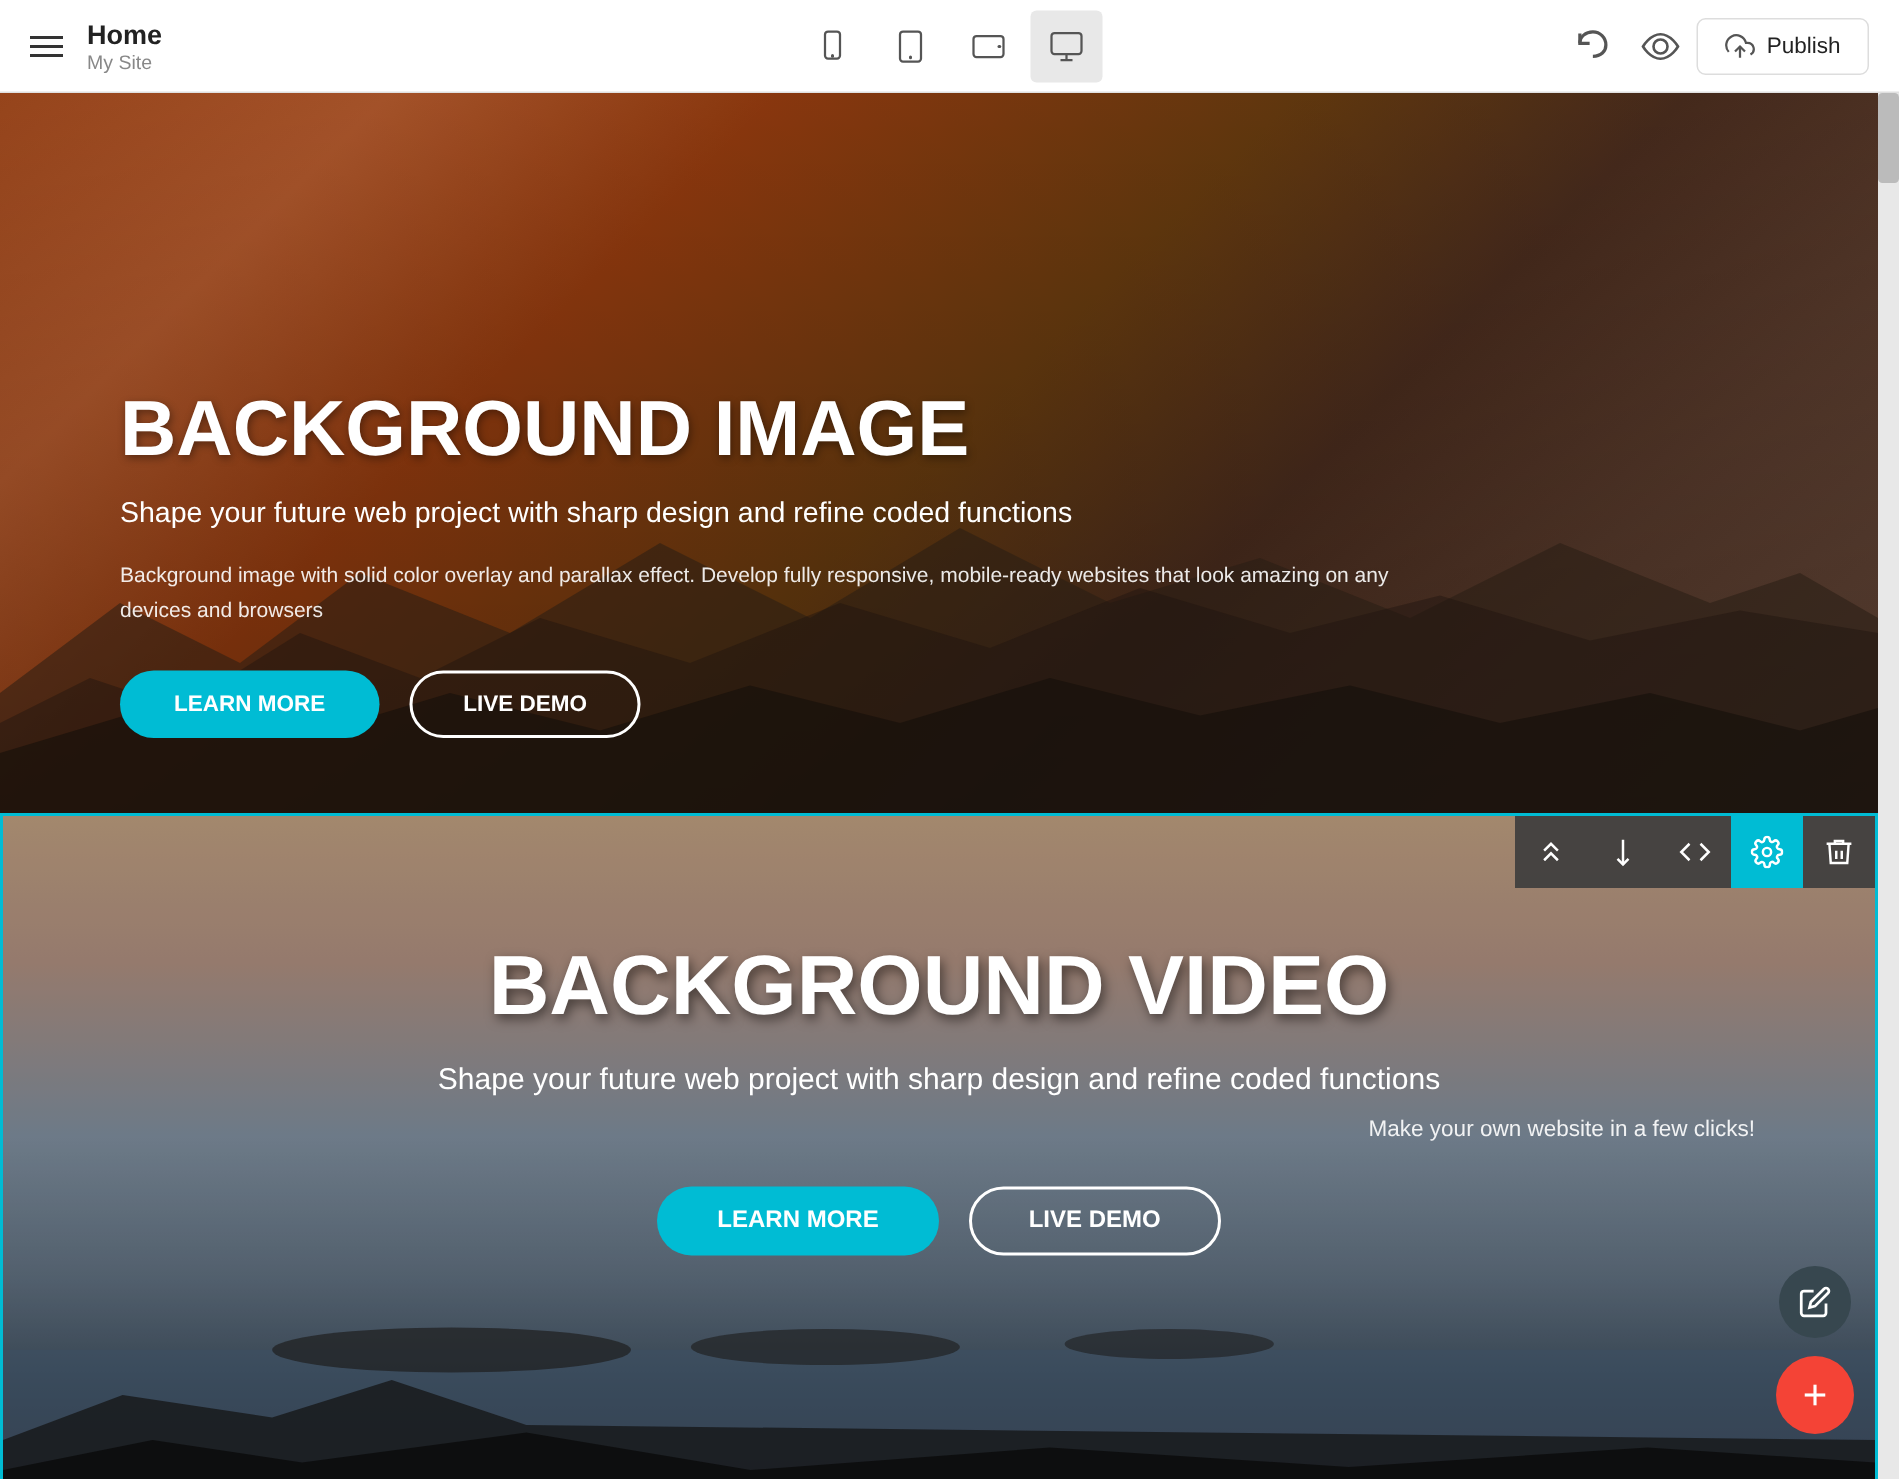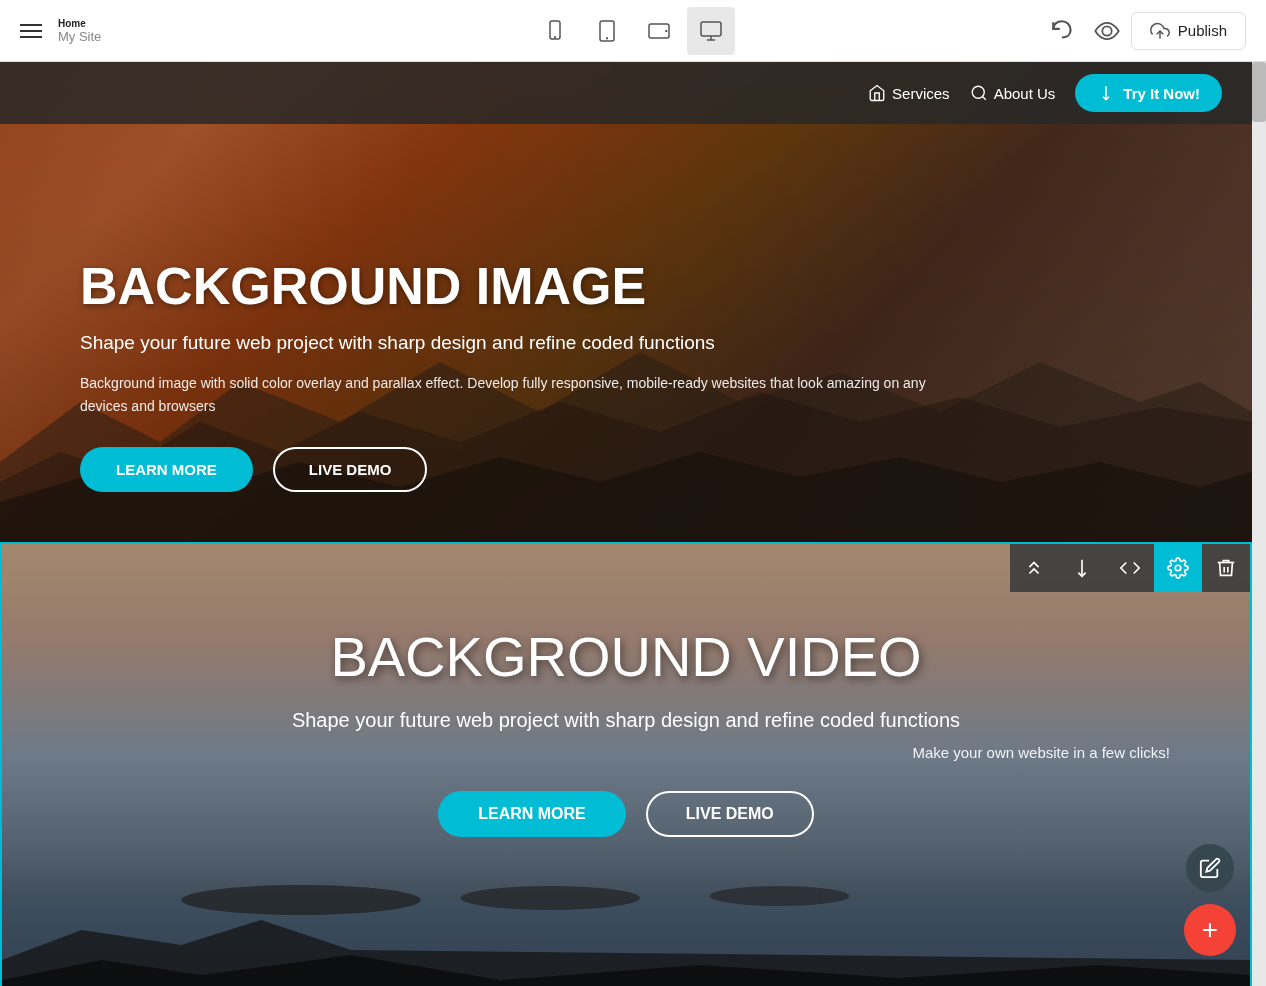--- a/index.html
+++ b/index.html
@@ -22,21 +22,21 @@
       align-items: center;
       gap: 16px;
     }
     .hamburger-icon {
       display: flex; flex-direction: column; gap: 4px; cursor: pointer;
     }
     .hamburger-icon span {
       display: block; width: 22px; height: 2px; background: #333;
     }
     .site-info { display: flex; flex-direction: column; }
-    .site-home { font-size: 10px; font-weight: bold; color: #222; }
+    .site-home { font-size: 18px; font-weight: bold; color: #222; }
     .site-name { font-size: 13px; color: #888; }
 
     
     .device-icons {
       display: flex;
       align-items: center;
       gap: 4px;
       position: absolute;
       left: 50%;
       transform: translateX(-50%);
@@ -235,21 +235,21 @@
 
     
     .section2-content {
       position: relative;
       z-index: 5;
       text-align: center;
       padding-top: 80px;
     }
     .section2-content h1 {
       font-size: 56px;
-      font-weight: 400;
+      font-weight: 700;
       color: #fff;
       text-transform: uppercase;
       text-shadow: 2px 3px 8px rgba(0,0,0,0.5);
       margin-bottom: 20px;
     }
     .section2-content .subtitle {
       font-size: 20px;
       color: #fff;
       margin-bottom: 12px;
     }
@@ -377,43 +377,20 @@
   <div class="section-bg-image">
 
     <div class="mountains">
       <svg viewBox="0 0 1252 220" preserveAspectRatio="none">
         <polygon points="0,220 0,140 80,80 160,120 240,60 340,100 440,40 540,90 640,30 740,80 840,50 940,90 1040,40 1140,80 1200,60 1252,90 1252,220" fill="rgba(40,30,20,0.55)"></polygon>
         <polygon points="0,220 0,160 60,130 120,150 200,100 280,130 360,90 460,120 560,80 660,110 760,70 860,100 960,75 1060,105 1160,85 1252,100 1252,220" fill="rgba(30,20,15,0.45)"></polygon>
         <polygon points="0,220 0,180 100,150 200,170 300,140 400,165 500,135 600,160 700,130 800,155 900,135 1000,160 1100,140 1200,165 1252,150 1252,220" fill="rgba(20,15,10,0.6)"></polygon>
       </svg>
     </div>
 
-    <div class="site-navbar">
-      <a class="nav-item">
-        <svg viewBox="0 0 24 24">
-            <path d="M3 9l9-7 9 7v11a2 2 0 0 1-2 2H5a2 2 0 0 1-2-2z"></path>
-            <polyline points="9 22 9 12 15 12 15 22"></polyline>
-          </svg>
-        <span>Services</span>
-      </a>
-      <a class="nav-item">
-        <svg viewBox="0 0 24 24">
-            <circle cx="11" cy="11" r="8"></circle>
-            <line x1="21" y1="21" x2="16.65" y2="16.65"></line>
-          </svg>
-        <span>About Us</span>
-      </a>
-      <div class="nav-try-btn">
-        <svg viewBox="0 0 24 24">
-            <polyline points="8 17 12 21 16 17"></polyline>
-            <line x1="12" y1="3" x2="12" y2="21"></line>
-          </svg>
-        <span>Try It Now!</span>
-      </div>
-    </div>
 
     <div class="section1-content">
       <h1>BACKGROUND IMAGE</h1>
       <p class="subtitle">Shape your future web project with sharp design and refine coded functions</p>
       <p class="desc">Background image with solid color overlay and parallax effect. Develop fully responsive, mobile-ready websites that look amazing on any devices and browsers</p>
       <div class="btn-row">
         <button class="btn-learn-more">LEARN MORE</button>
         <button class="btn-live-demo">LIVE DEMO</button>
       </div>
     </div>

